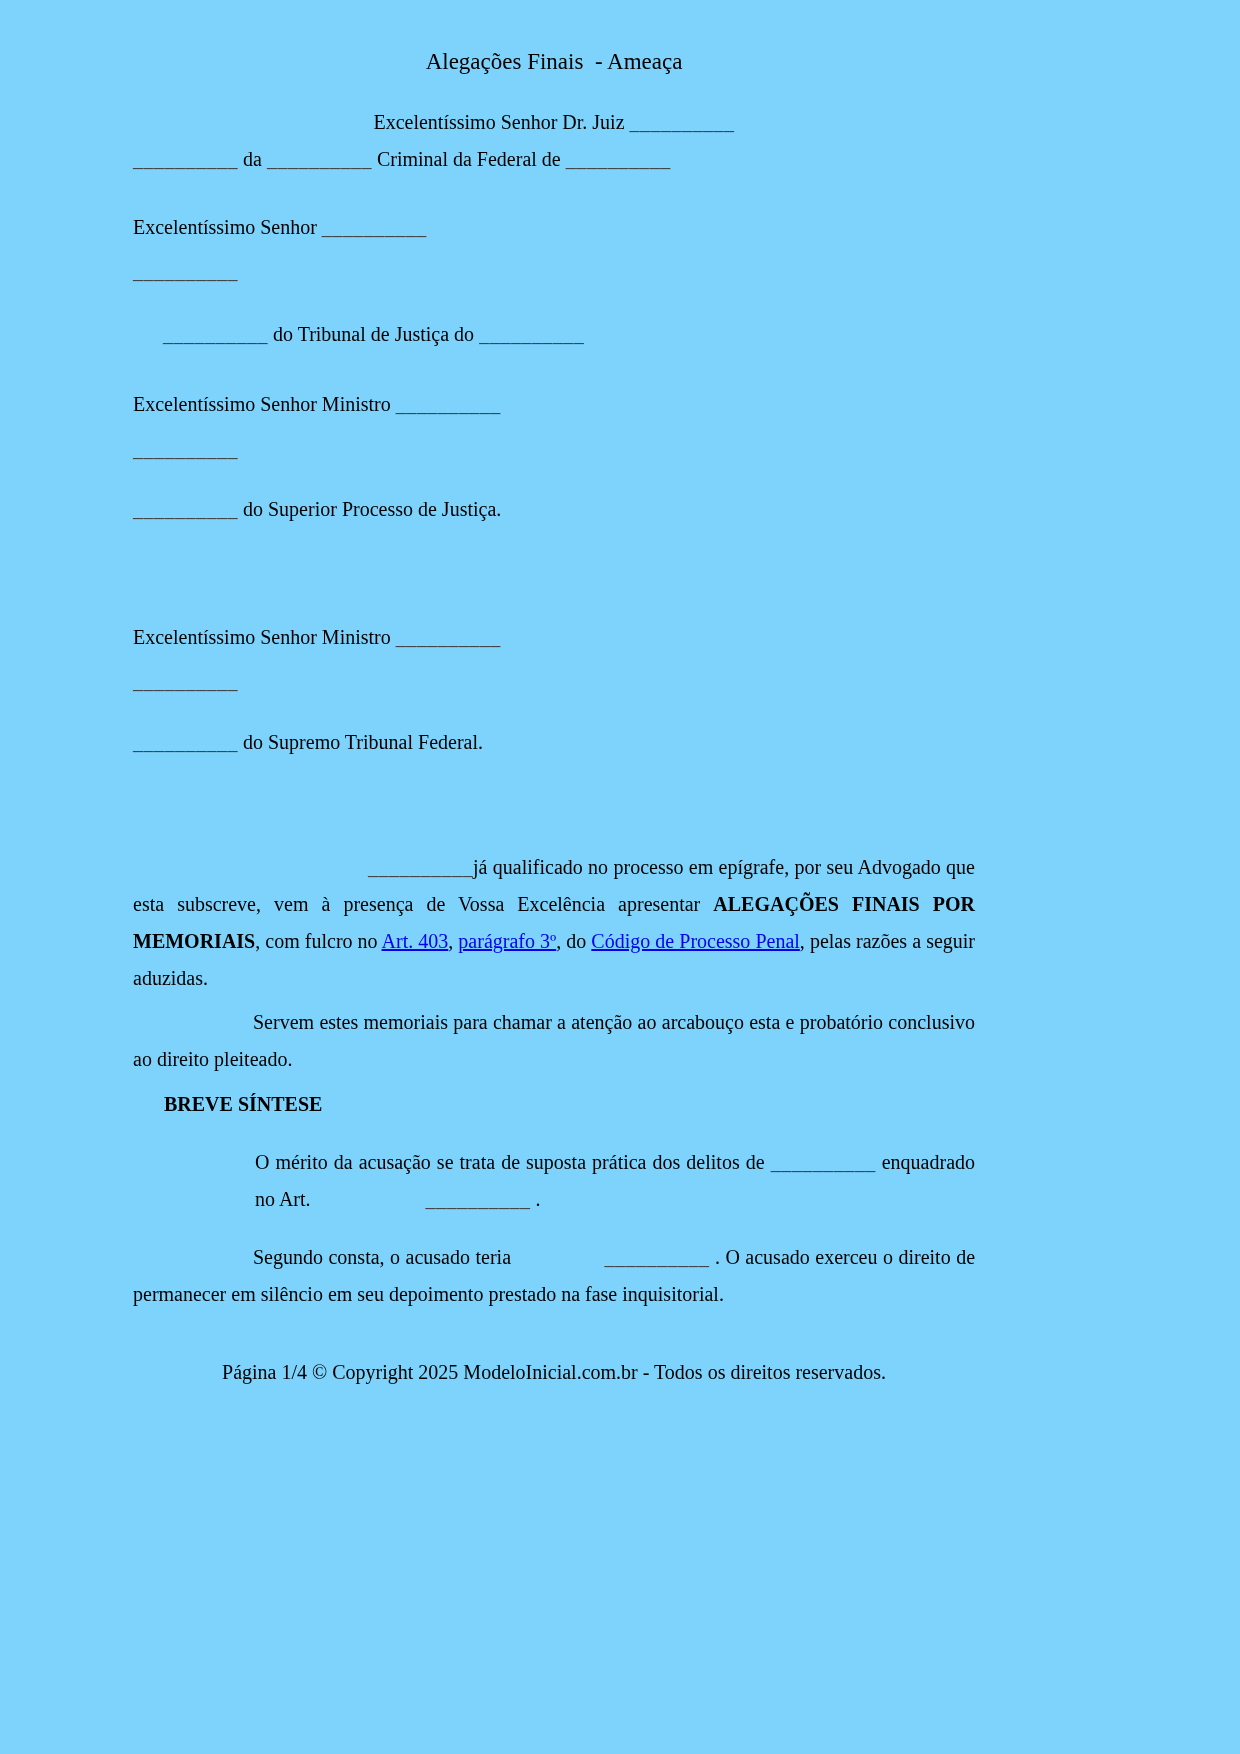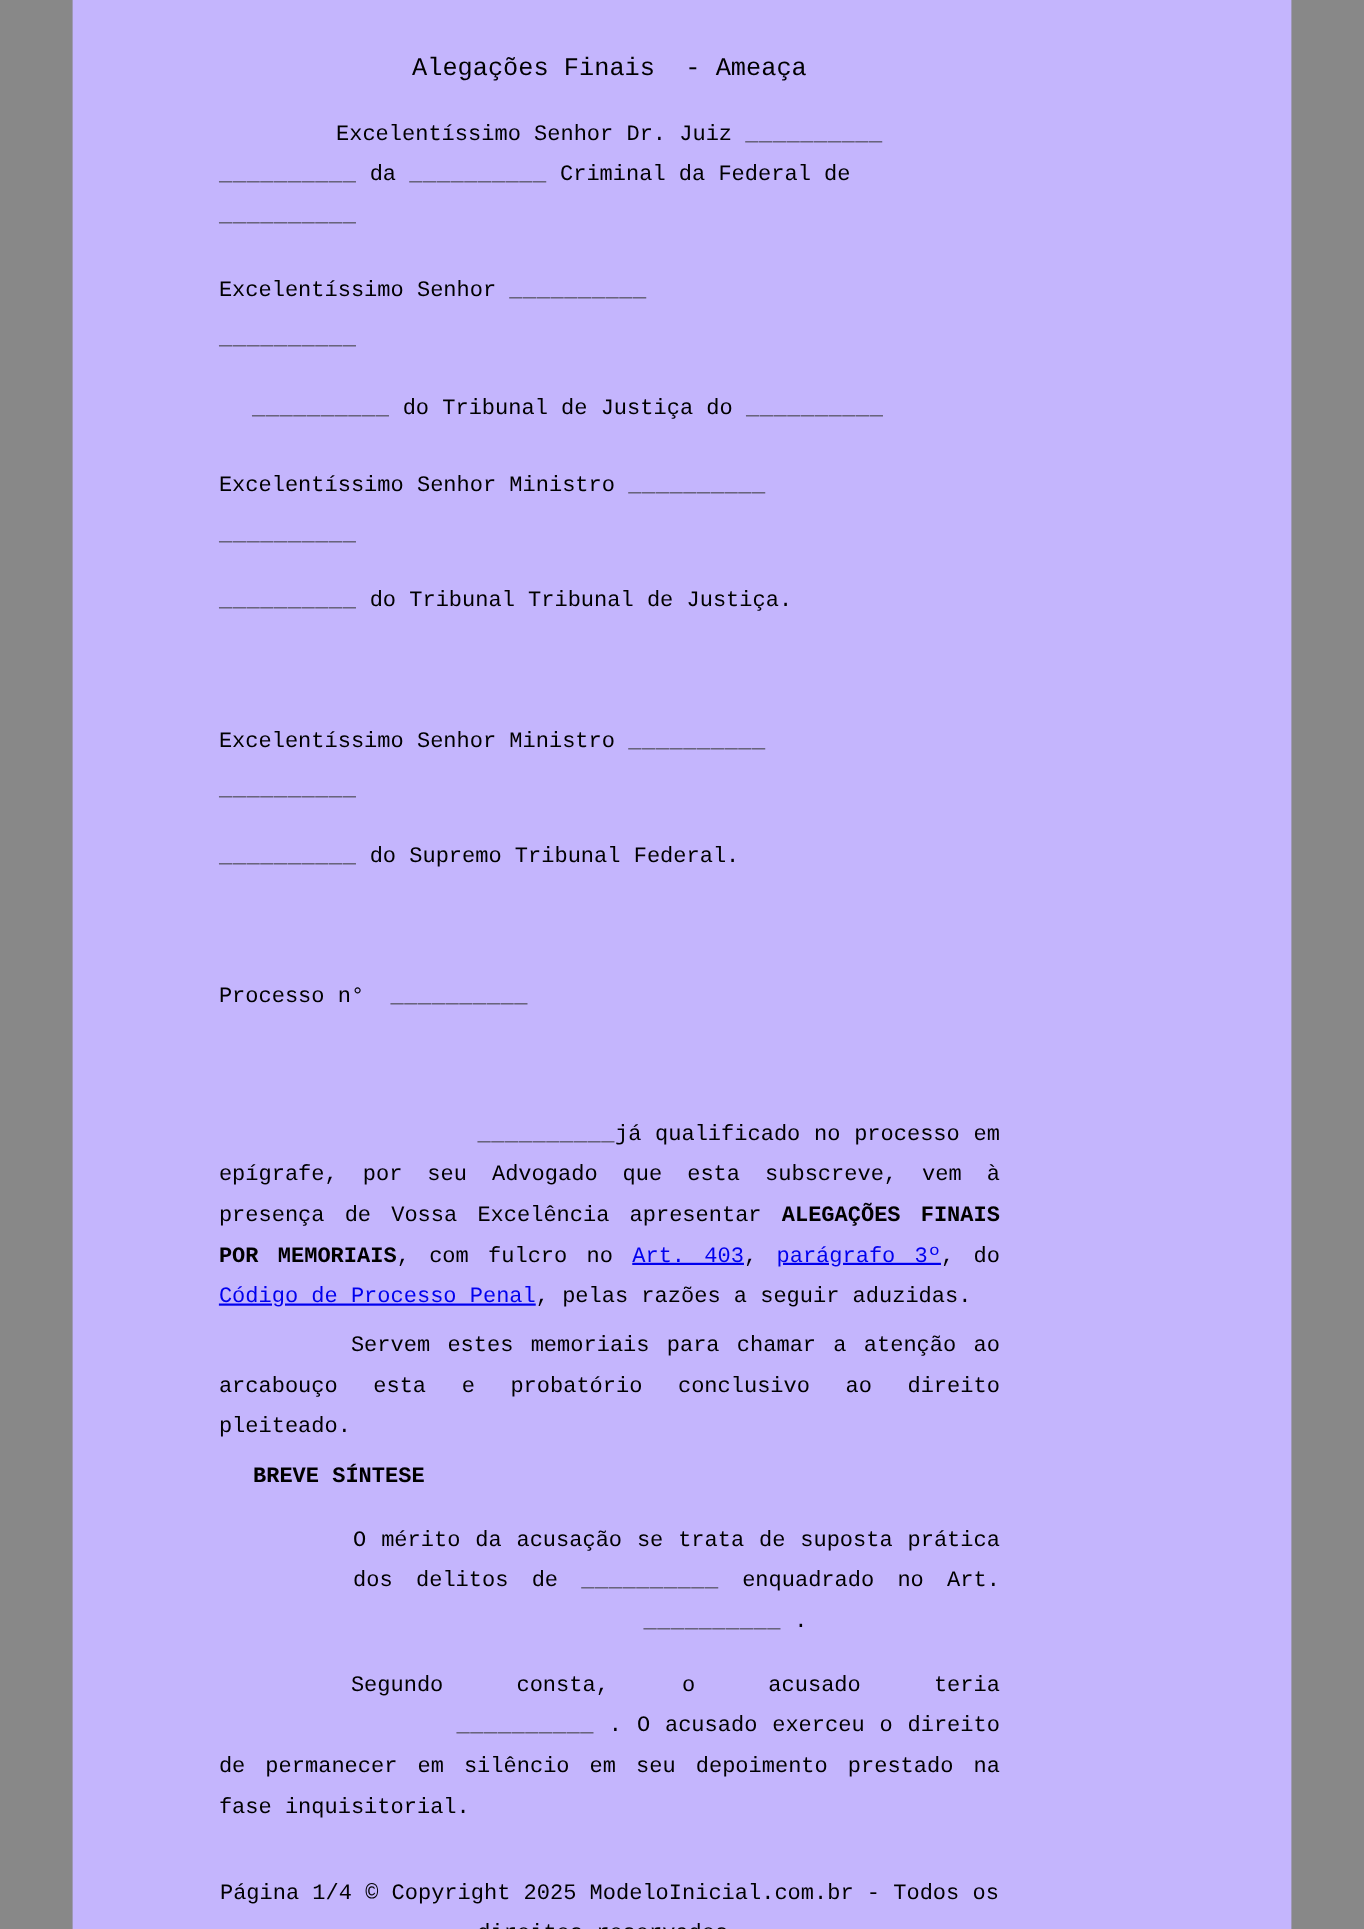--- a/index.html
+++ b/index.html
@@ -1,19 +1,19 @@
 <!DOCTYPE html>
 <html lang="pt-BR"><head>
 <meta charset="utf-8">
 <style>
   html,body{margin:0;padding:0;background:#888;}
   .page{
-    width:1108px;height:1754px;background:#c4b5fd;margin:0 auto;
+    width:1240px;height:1754px;background:#7dd3fc;margin:0 auto;
     box-sizing:border-box;padding:47px 265px 0 133px;
-    font-family:Liberation Mono, monospace;
+    font-family:Liberation Serif, serif;
     font-size:20px;color:#000;position:relative;overflow:hidden;
   }
   p{margin:0;line-height:37px;}
   .title{
     text-align:center;font-size:23px;line-height:30px;margin:0;
   }
   .just{text-align:justify;}
   .blank{color:#3d3d3d;letter-spacing:0.5px;}
   .link{color:#0000EE;text-decoration:underline;cursor:pointer;}
   b,.bold{font-weight:bold;}
@@ -51,29 +51,28 @@
   <p class="line" id="b1"><span>Excelentíssimo Senhor </span><span class="blank">__________</span></p>
 
   <p class="line" id="b2"><span class="blank">__________</span></p>
 
   <p class="line" id="b3"><span class="blank">__________</span><span> do Tribunal de Justiça do </span><span class="blank">__________</span></p>
 
   <p class="line" id="c1"><span>Excelentíssimo Senhor Ministro </span><span class="blank">__________</span></p>
 
   <p class="line" id="c2"><span class="blank">__________</span></p>
 
-  <p class="line" id="c3"><span class="blank">__________</span><span> do Tribunal Tribunal de Justiça.</span></p>
+  <p class="line" id="c3"><span class="blank">__________</span><span> do Superior Processo de Justiça.</span></p>
 
   <p class="line" id="d1"><span>Excelentíssimo Senhor Ministro </span><span class="blank">__________</span></p>
 
   <p class="line" id="d2"><span class="blank">__________</span></p>
 
   <p class="line" id="d3"><span class="blank">__________</span><span> do Supremo Tribunal Federal.</span></p>
 
-  <p class="line" id="proc"><span>Processo n°&nbsp; </span><span class="blank">__________</span></p>
 
   <p class="just" id="p1"><span class="blank">__________</span><span>já qualificado no processo em epígrafe, por seu Advogado que esta subscreve, vem à presença de Vossa Excelência apresentar </span><b>ALEGAÇÕES FINAIS POR MEMORIAIS</b><span>, com fulcro no </span><span class="link">Art. 403</span><span>, </span><span class="link">parágrafo 3º</span><span>, do </span><span class="link">Código de Processo Penal</span><span>, pelas razões a seguir aduzidas.</span></p>
 
   <p class="just" id="p2"><span>Servem estes memoriais para chamar a atenção ao arcabouço esta e probatório conclusivo ao direito pleiteado.</span></p>
 
   <p class="heading" id="h1">BREVE SÍNTESE</p>
 
   <p class="just" id="p3"><span>O mérito da acusação se trata de suposta prática dos delitos de </span><span class="blank">__________</span><span> enquadrado no Art. </span><span>&nbsp;&nbsp;&nbsp;&nbsp;&nbsp;&nbsp;&nbsp;&nbsp;&nbsp;&nbsp;&nbsp;&nbsp;&nbsp;&nbsp;&nbsp;&nbsp;&nbsp;&nbsp;&nbsp;&nbsp;&nbsp;&nbsp;</span><span class="blank">__________</span><span> .</span></p>
 
   <p class="just" id="p4"><span>Segundo consta, o acusado teria </span><span>&nbsp;&nbsp;&nbsp;&nbsp;&nbsp;&nbsp;&nbsp;&nbsp;&nbsp;&nbsp;&nbsp;&nbsp;&nbsp;&nbsp;&nbsp;&nbsp;</span><span class="blank">__________</span><span> . O acusado exerceu o direito de permanecer em silêncio em seu depoimento prestado na fase inquisitorial.</span></p>

